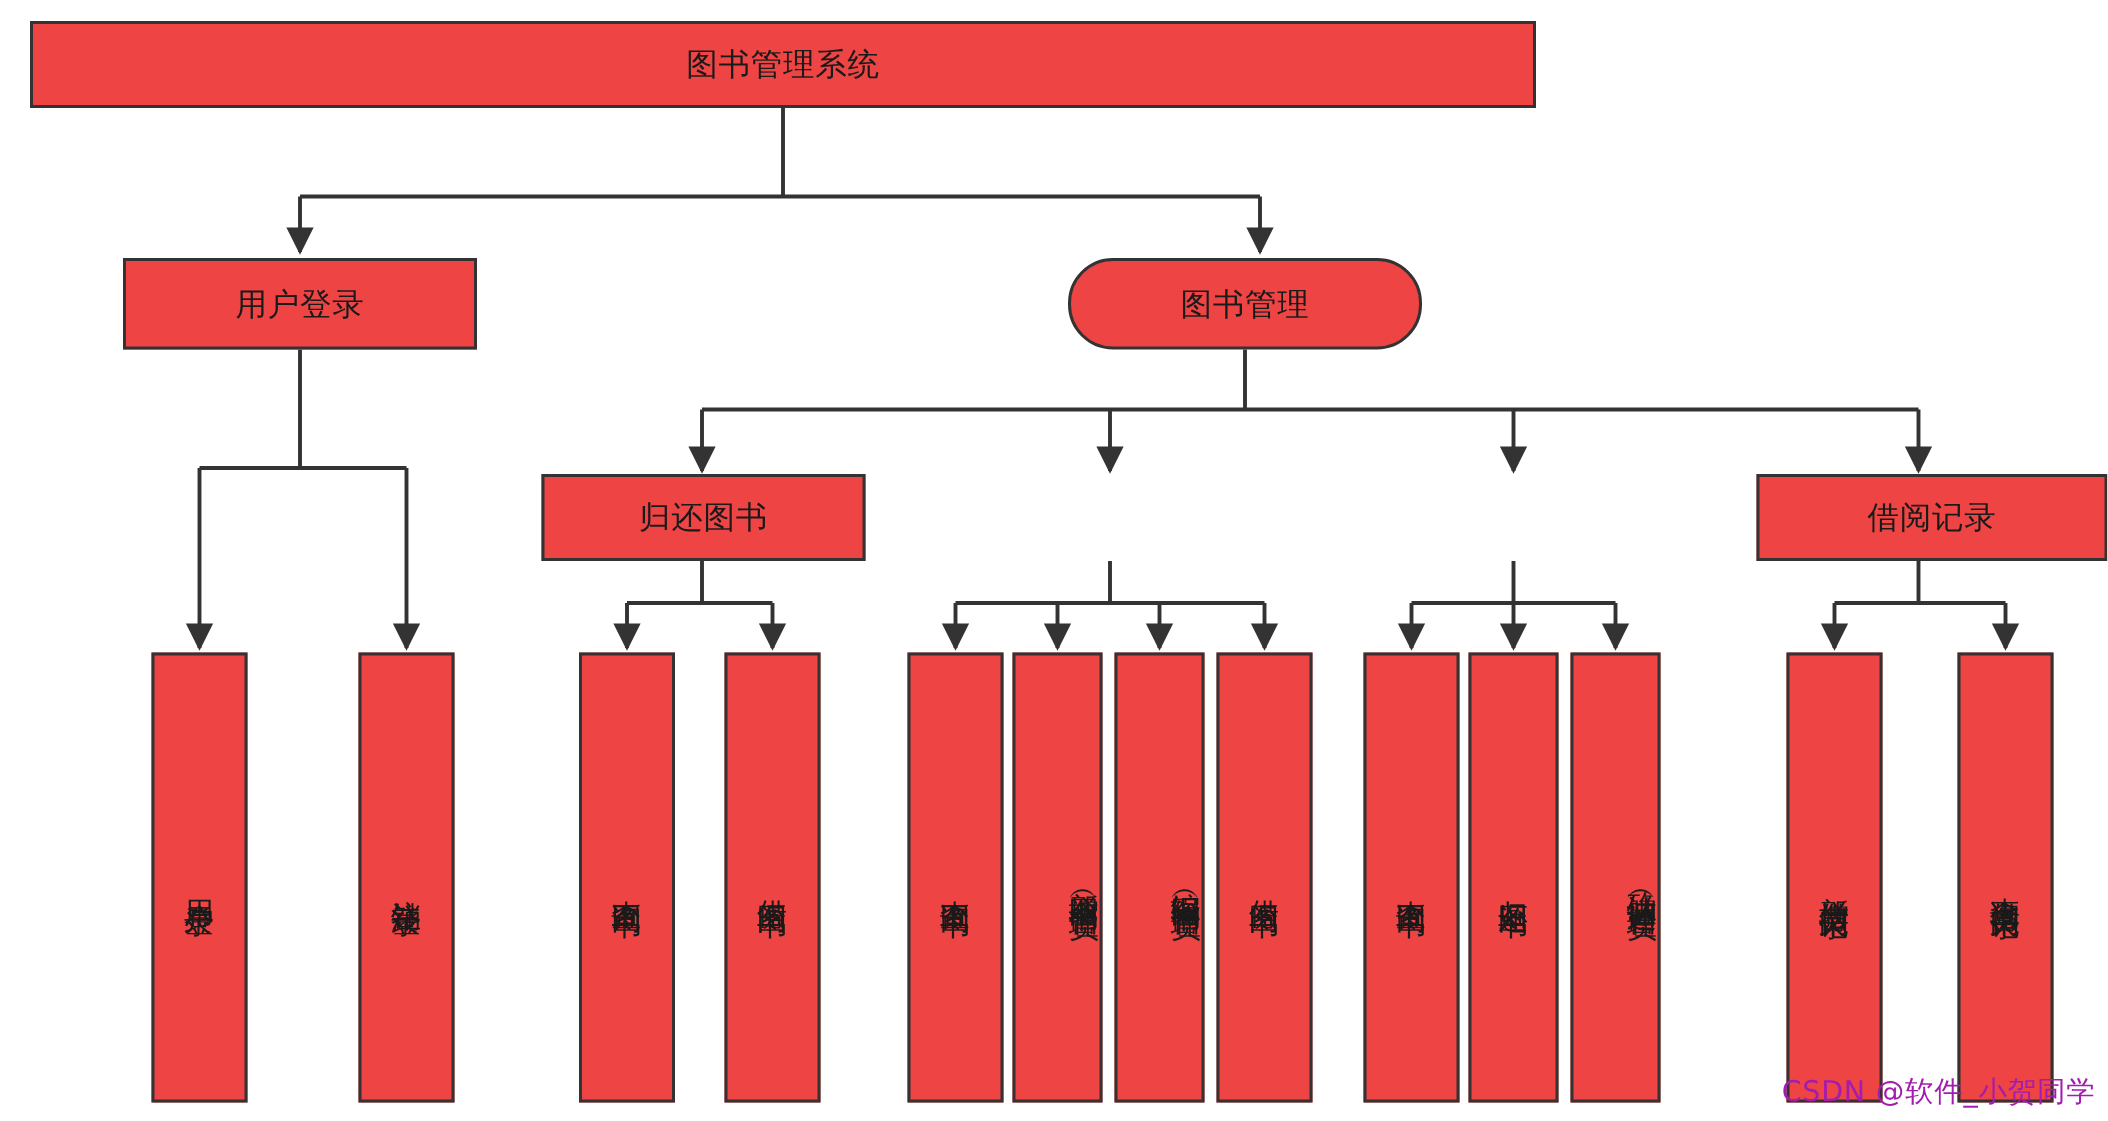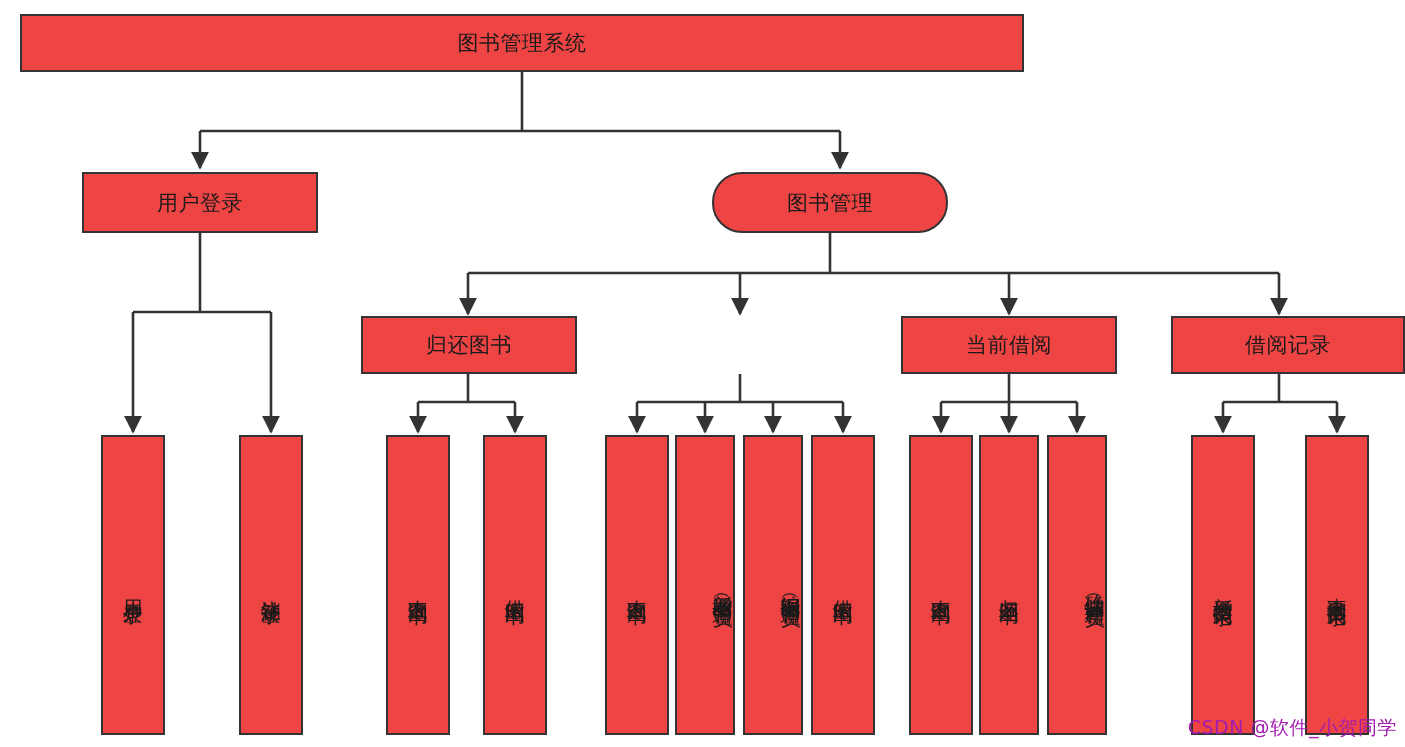--- a/index.html
+++ b/index.html
@@ -129,21 +129,20 @@
 
   <div class="node h" style="left:20px; top:14px; width:1004px; height:58px;">图书管理系统</div>
 
   <div class="node h" style="left:82px; top:172px; width:236px; height:61px;">用户登录</div>
 
   <div class="node h" style="left:712px; top:172px; width:236px; height:61px;border-radius:30px;">图书管理</div>
 
   <div class="node h" style="left:361px; top:316px; width:216px; height:58px;">归还图书</div>
 
 
-  <div class="node h" style="left:901px; top:316px; width:216px; height:58px;">当前借阅</div>
 
   <div class="node h" style="left:1171px; top:316px; width:234px; height:58px;">借阅记录</div>
 
   <div class="node v mid-align" style="left:101px; top:435px; width:64px; height:300px;">
     <span class="vtext">用户登录</span>
   </div>
 
   <div class="node v mid-align" style="left:239px; top:435px; width:64px; height:300px;">
     <span class="vtext">注销登录</span>
   </div>

